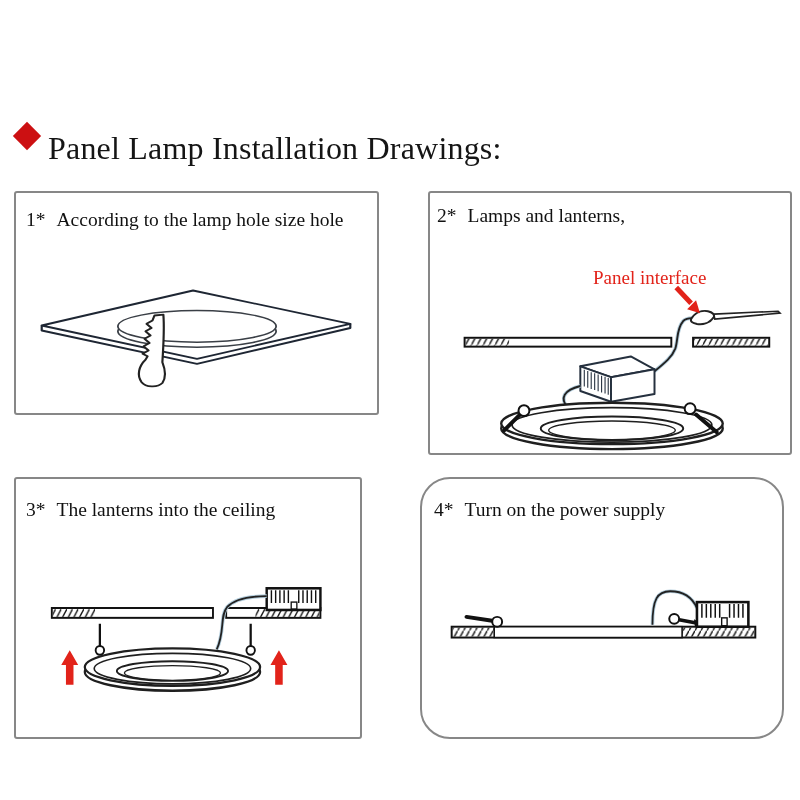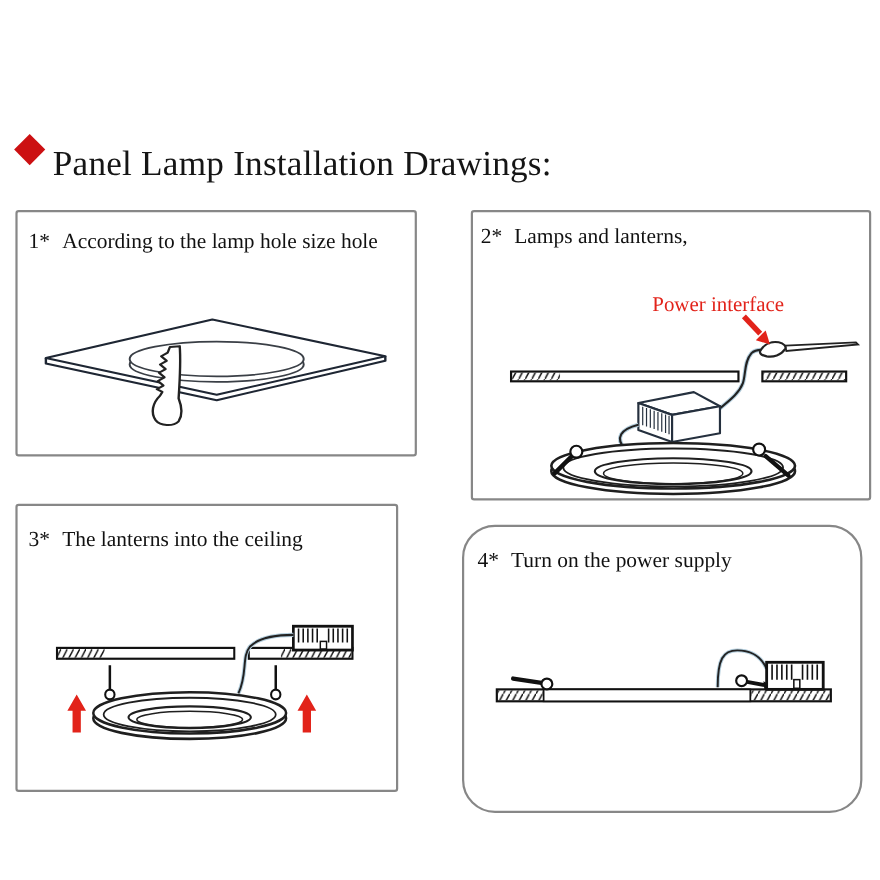--- a/index.html
+++ b/index.html
@@ -4,21 +4,21 @@
 <style>
   html,body{margin:0;padding:0;background:#fff;}
   .stage{position:relative;width:800px;height:800px;background:#fff;overflow:hidden;
          font-family:"Liberation Serif","DejaVu Serif",serif;color:#151515;}
   .title-row{position:absolute;left:0;top:0;width:800px;height:170px;}
   .diamond{position:absolute;left:17px;top:126px;width:20px;height:20px;background:#cc1012;transform:rotate(45deg);}
   .title-text{position:absolute;left:48px;top:115px;font-size:32px;letter-spacing:.2px;white-space:nowrap;margin-top:15px;}
   .panel{position:absolute;border:2px solid #878787;border-radius:3px;background:#fff;box-sizing:border-box;}
   .p1{left:14px;top:191px;width:365px;height:224px;}
   .p2{left:428px;top:191px;width:364px;height:264px;}
-  .p3{left:14px;top:458px;width:348px;height:262px;}
+  .p3{left:14px;top:477px;width:348px;height:262px;}
   .p4{left:420px;top:477px;width:364px;height:262px;border-radius:30px;}
   .lbl{position:absolute;font-size:19.5px;line-height:26px;white-space:nowrap;color:#111;}
   .lbl .num{margin-right:11px;}
   .p1 .lbl{left:10px;top:14px;}
   .p2 .lbl{left:7px;top:10px;}
   .p2 .lbl .line2{margin-left:24px;}
   .p3 .lbl{left:10px;top:18px;}
   .p4 .lbl{left:12px;top:18px;}
   .annot{position:absolute;left:163px;top:74px;font-size:19px;color:#e2231a;white-space:nowrap;}
   .art{position:absolute;left:0;top:0;width:100%;height:100%;}
@@ -54,21 +54,21 @@
         <path d="M140,147 L149,146 C150,160 149,185 148,203 C151,212 152,221 148,228 C143,234 131,233 127,227 C122,219 124,208 131,200 L133,196
                  L128,193 L134,189 L129,184 L135,180 L130,175 L136,171 L131,166 L137,162 L132,157 L138,153 Z" fill="#fff" stroke="#222" stroke-width="2.2" stroke-linejoin="round"></path>
       </g>
     </svg>
   </div>
 
   <div class="panel p2">
     <div class="lbl">
       <div><span class="num">2*</span><span>Lamps and lanterns,</span></div>
     </div>
-    <div class="annot">Power interface</div>
+    <div class="annot">Panel interface</div>
     <svg class="art" viewBox="0 0 364 264" preserveAspectRatio="none">
       <defs>
         <pattern id="h2" width="6" height="11" patternUnits="userSpaceOnUse">
           <path d="M0,11 L6,0" stroke="#111" stroke-width="1.4"></path>
         </pattern>
       </defs>
 
       <g>
         <rect x="35" y="147" width="209" height="9" fill="#fff" stroke="#111" stroke-width="2"></rect>
         <rect x="36" y="148" width="44" height="7" fill="url(#h2)"></rect>

